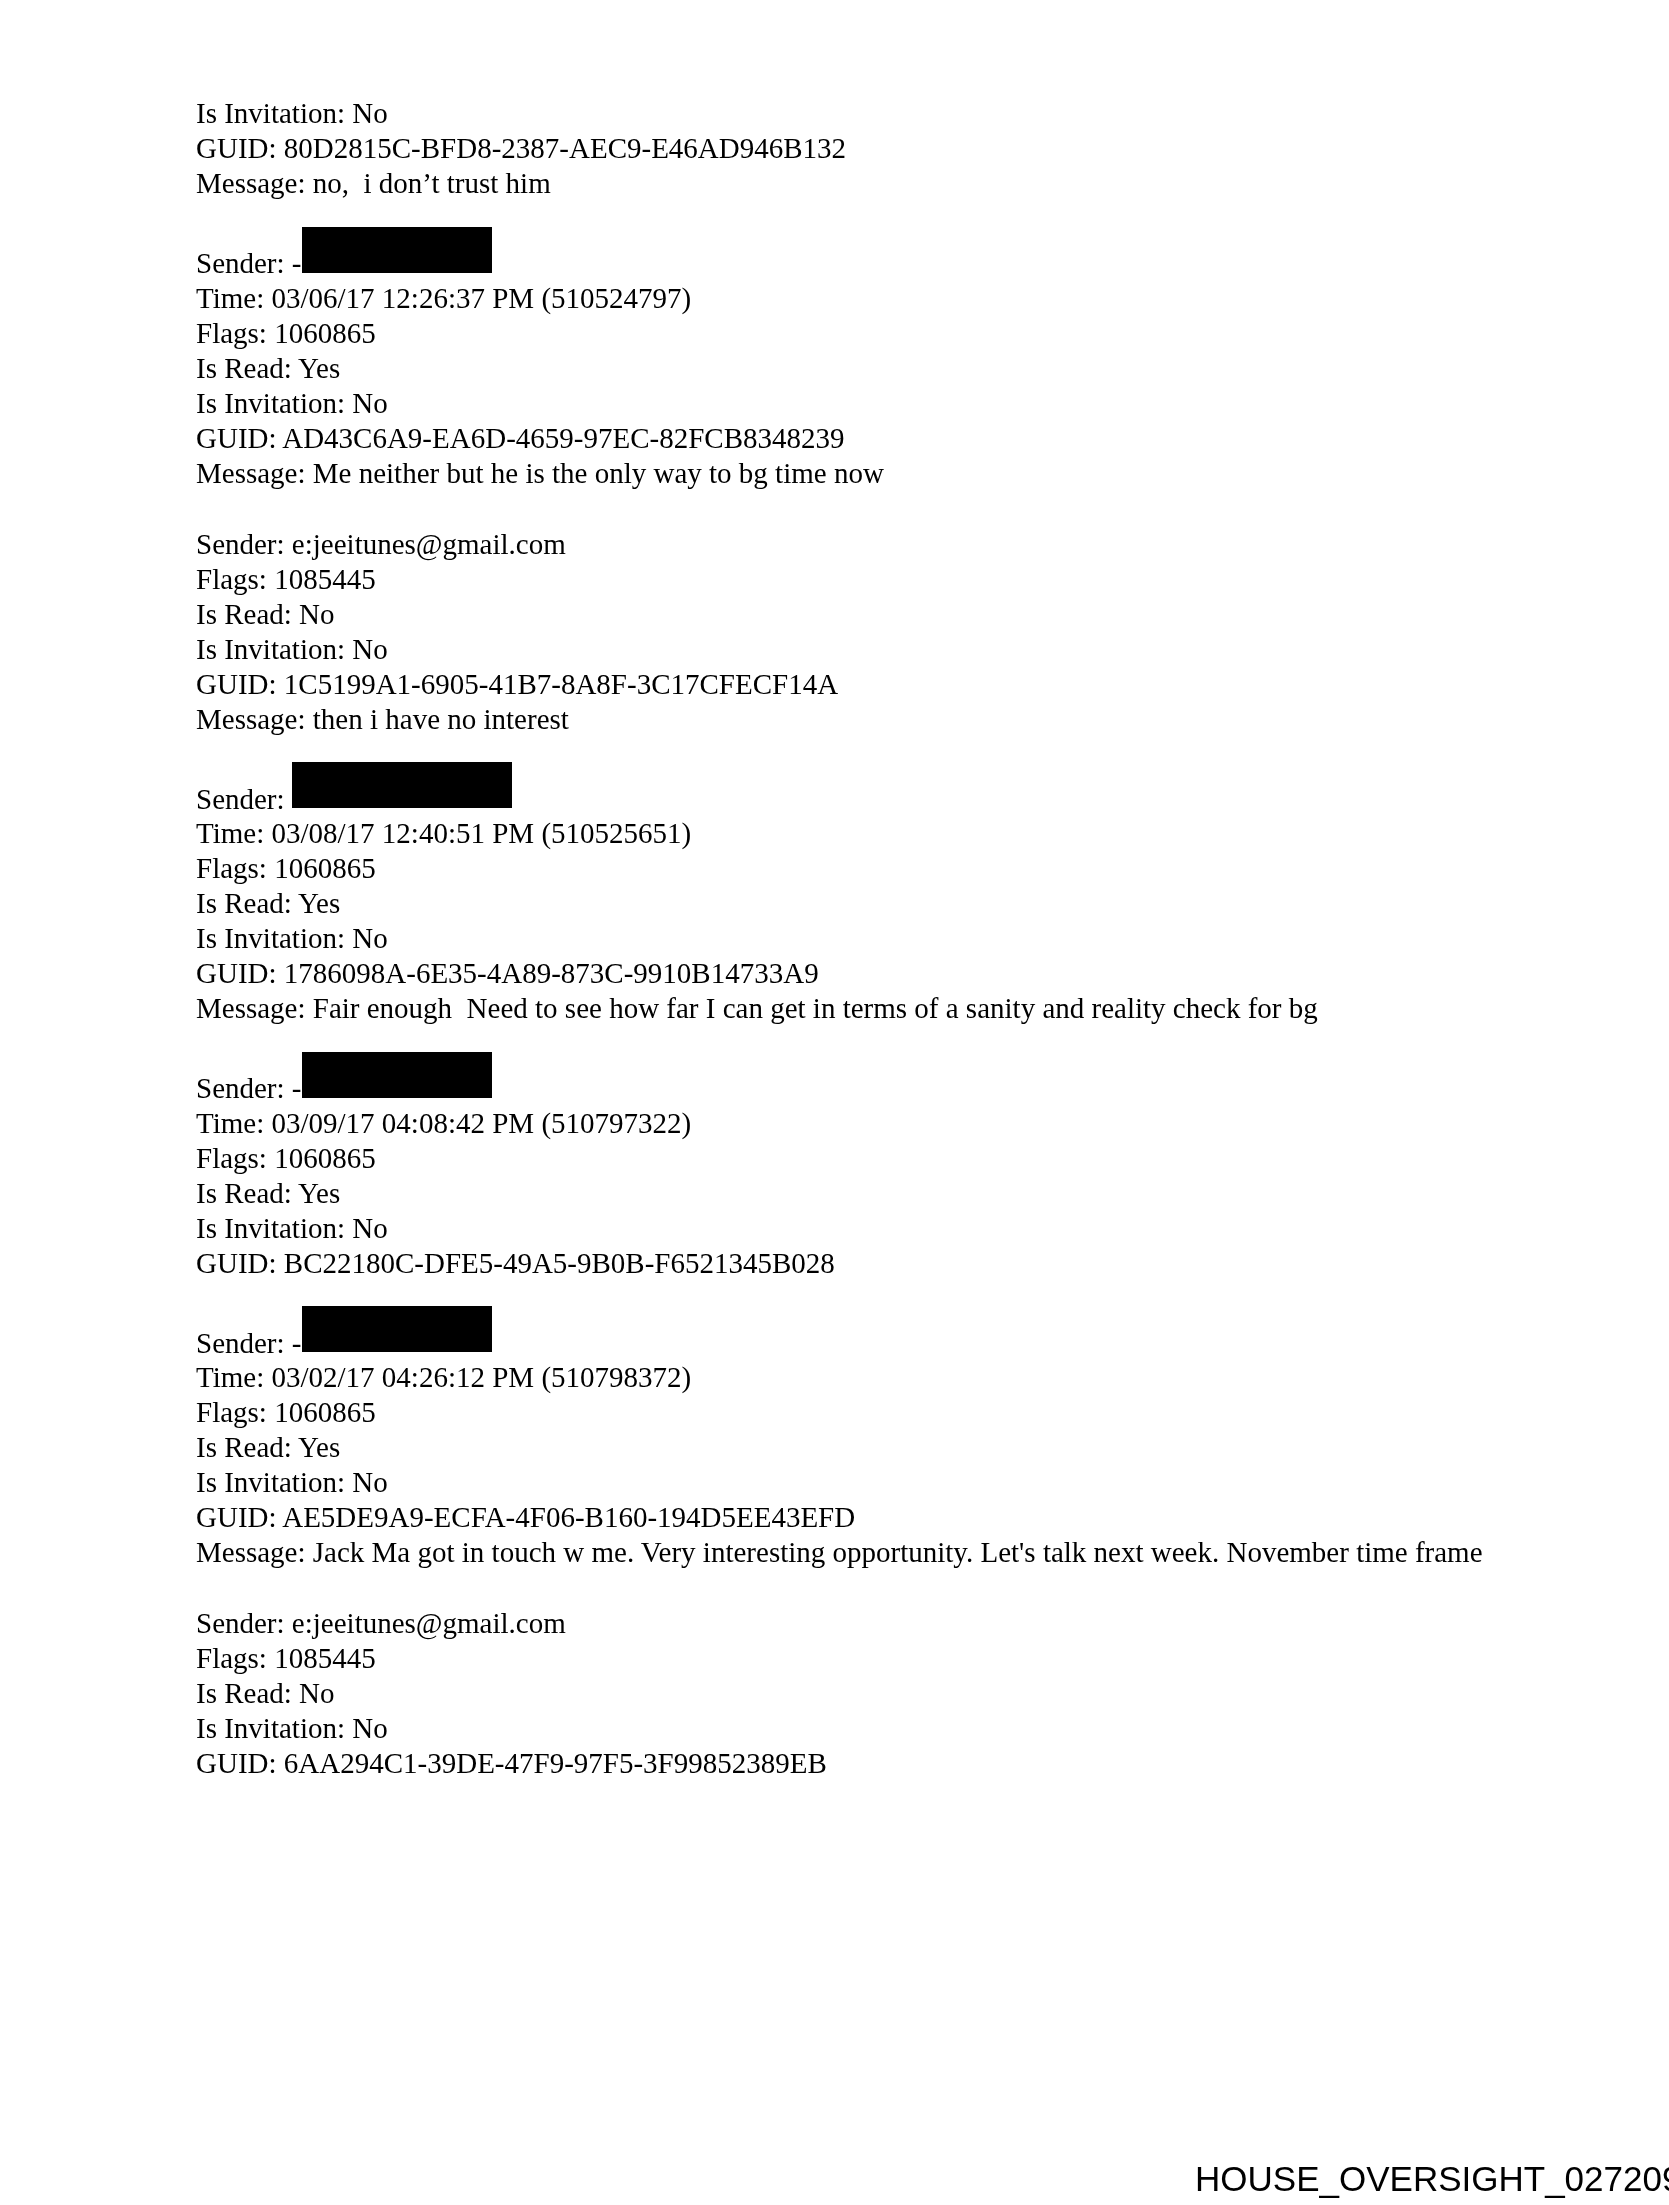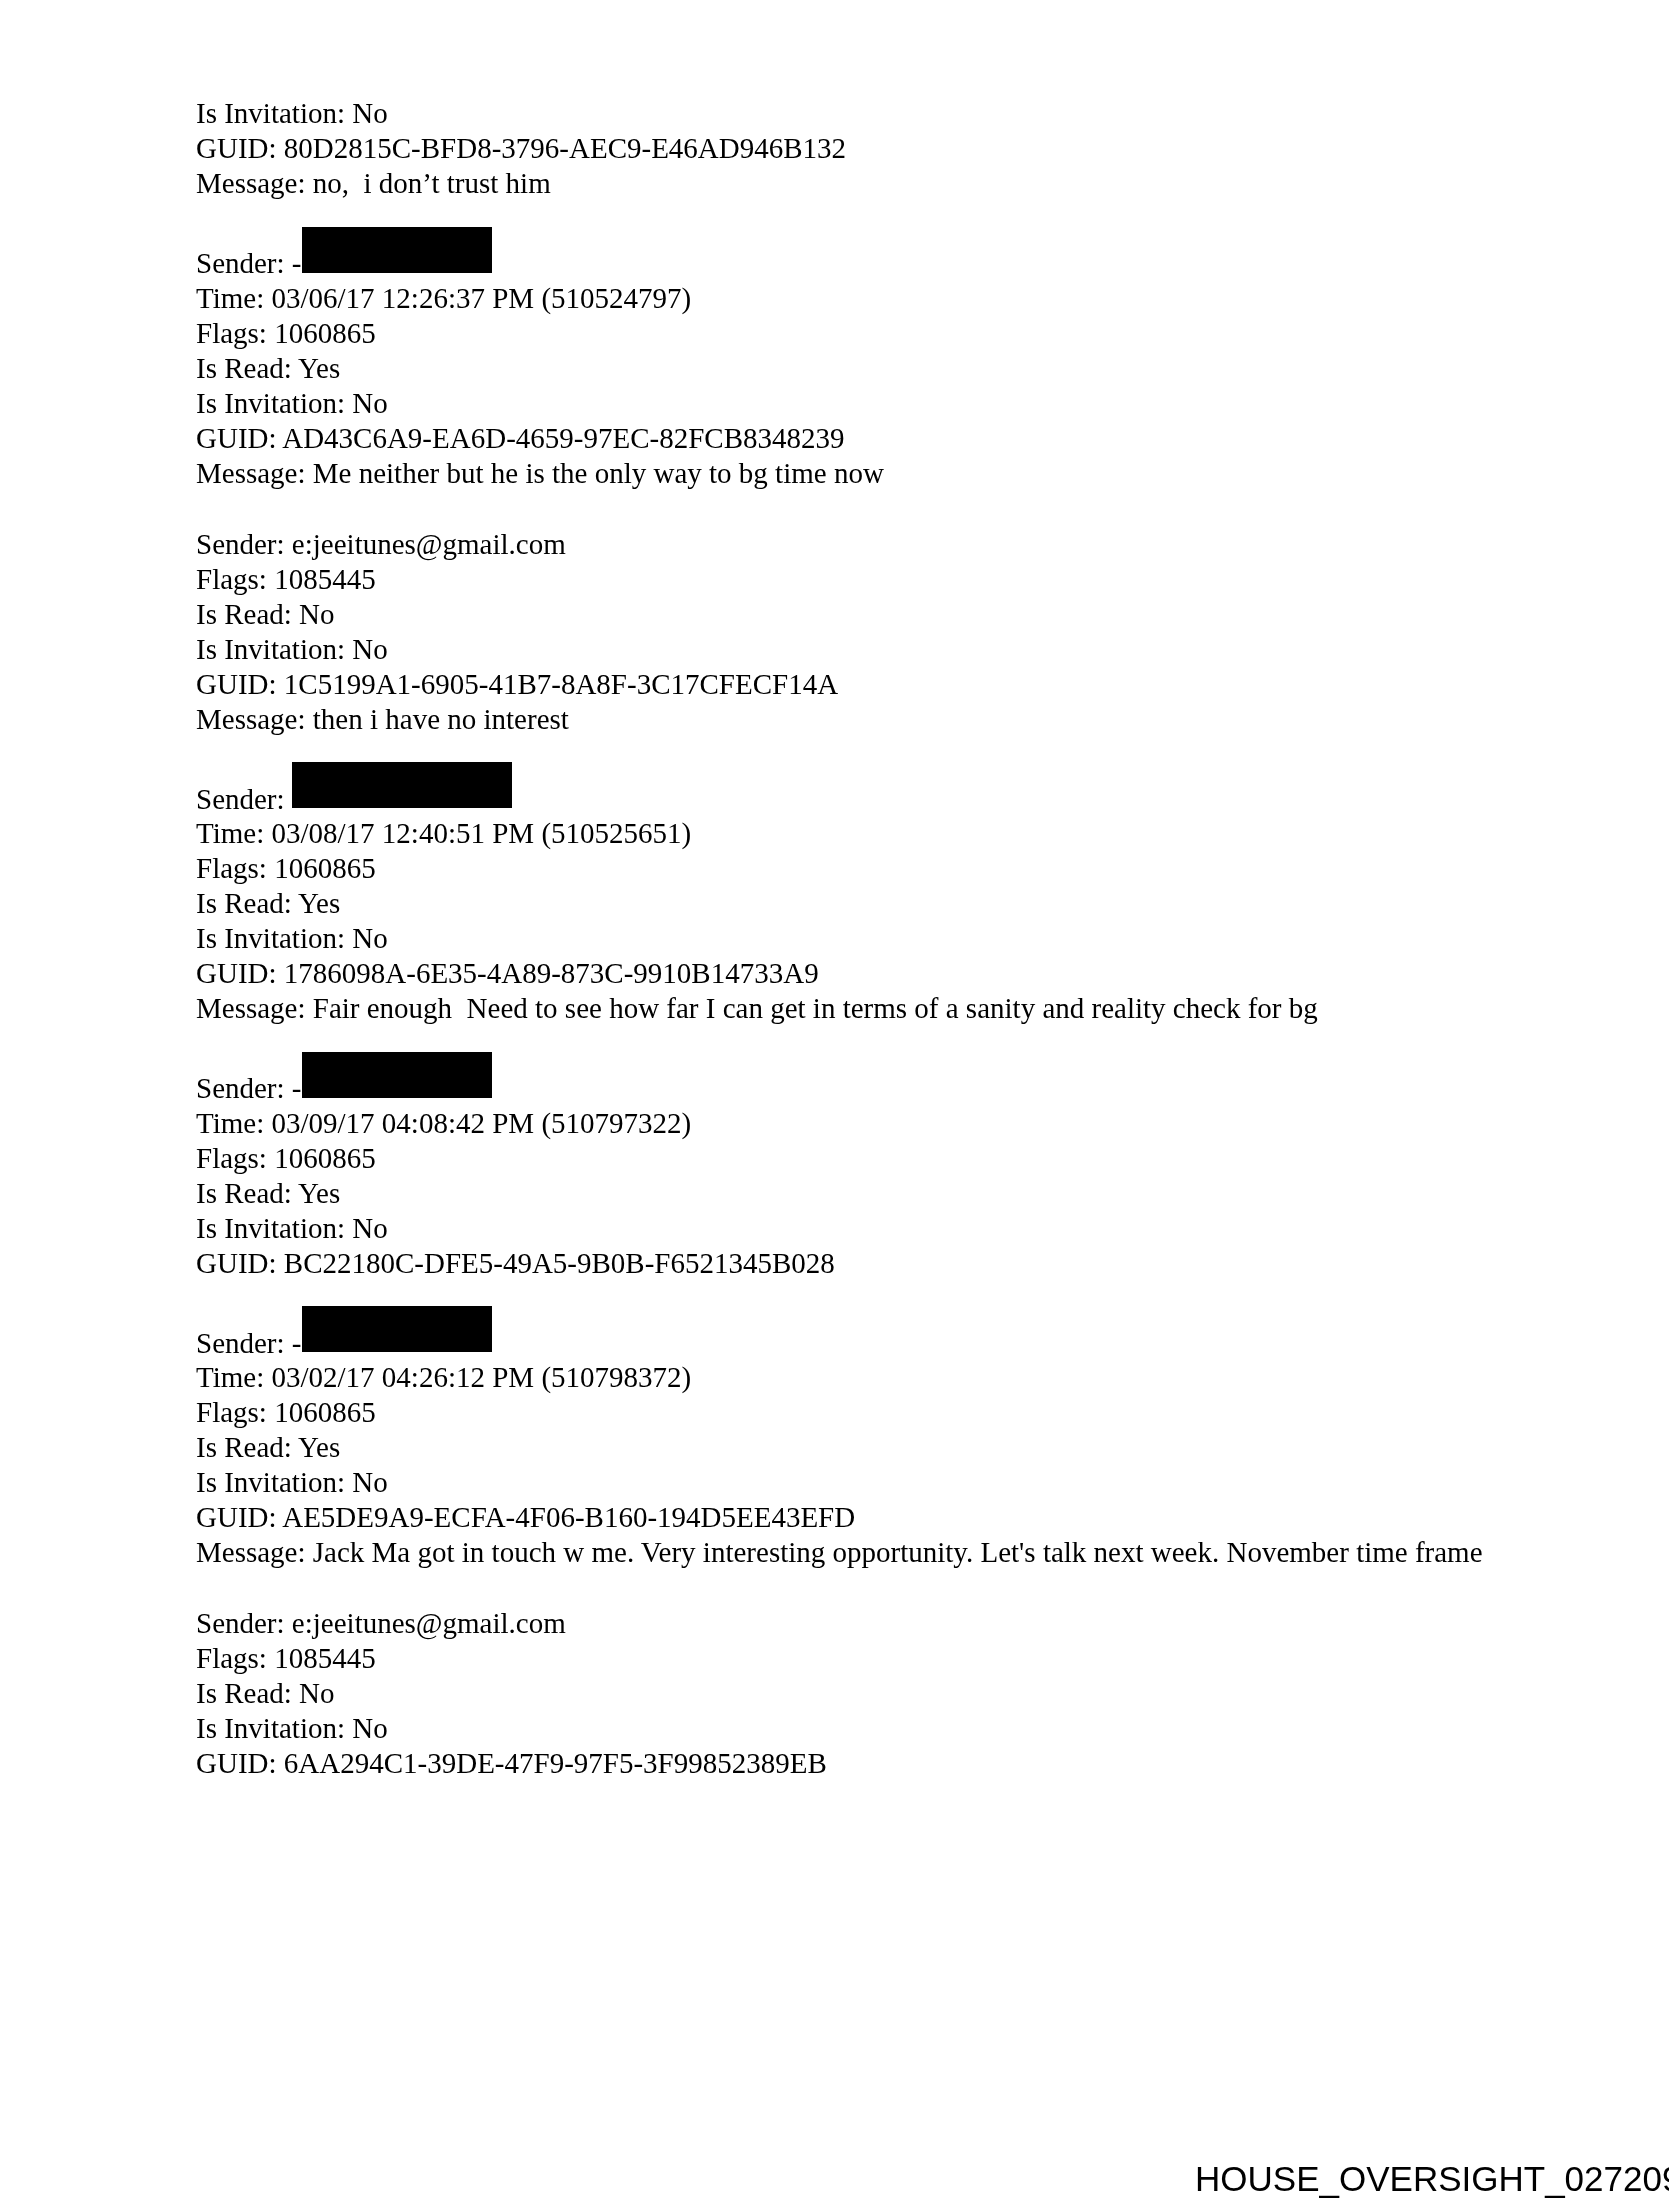--- a/index.html
+++ b/index.html
@@ -55,21 +55,21 @@
     color: #000000;
   }
 </style>
 </head>
 <body>
 
 <div class="page">
   <div class="content">
       <div class="message-block">
         <div class="line"><span>Is Invitation: </span><span>No</span></div>
-        <div class="line"><span>GUID: </span><span>80D2815C-BFD8-3796-AEC9-E46AD946B132</span></div>
+        <div class="line"><span>GUID: </span><span>80D2815C-BFD8-2387-AEC9-E46AD946B132</span></div>
         <div class="line"><span>Message: </span><span>no,  i don’t trust him</span></div>
       </div>
       <div class="message-block">
         <div class="line"><span>Sender: </span><span>-</span><span class="redaction"></span></div>
         <div class="line"><span>Time: </span><span>03/06/17 12:26:37 PM (510524797)</span></div>
         <div class="line"><span>Flags: </span><span>1060865</span></div>
         <div class="line"><span>Is Read: </span><span>Yes</span></div>
         <div class="line"><span>Is Invitation: </span><span>No</span></div>
         <div class="line"><span>GUID: </span><span>AD43C6A9-EA6D-4659-97EC-82FCB8348239</span></div>
         <div class="line"><span>Message: </span><span>Me neither but he is the only way to bg time now</span></div>

